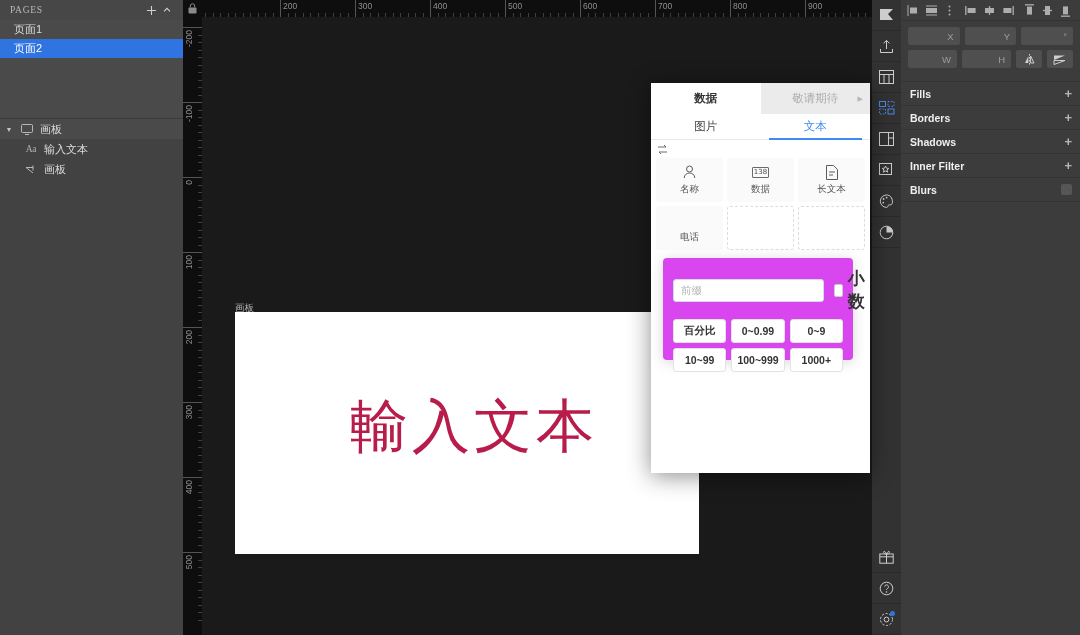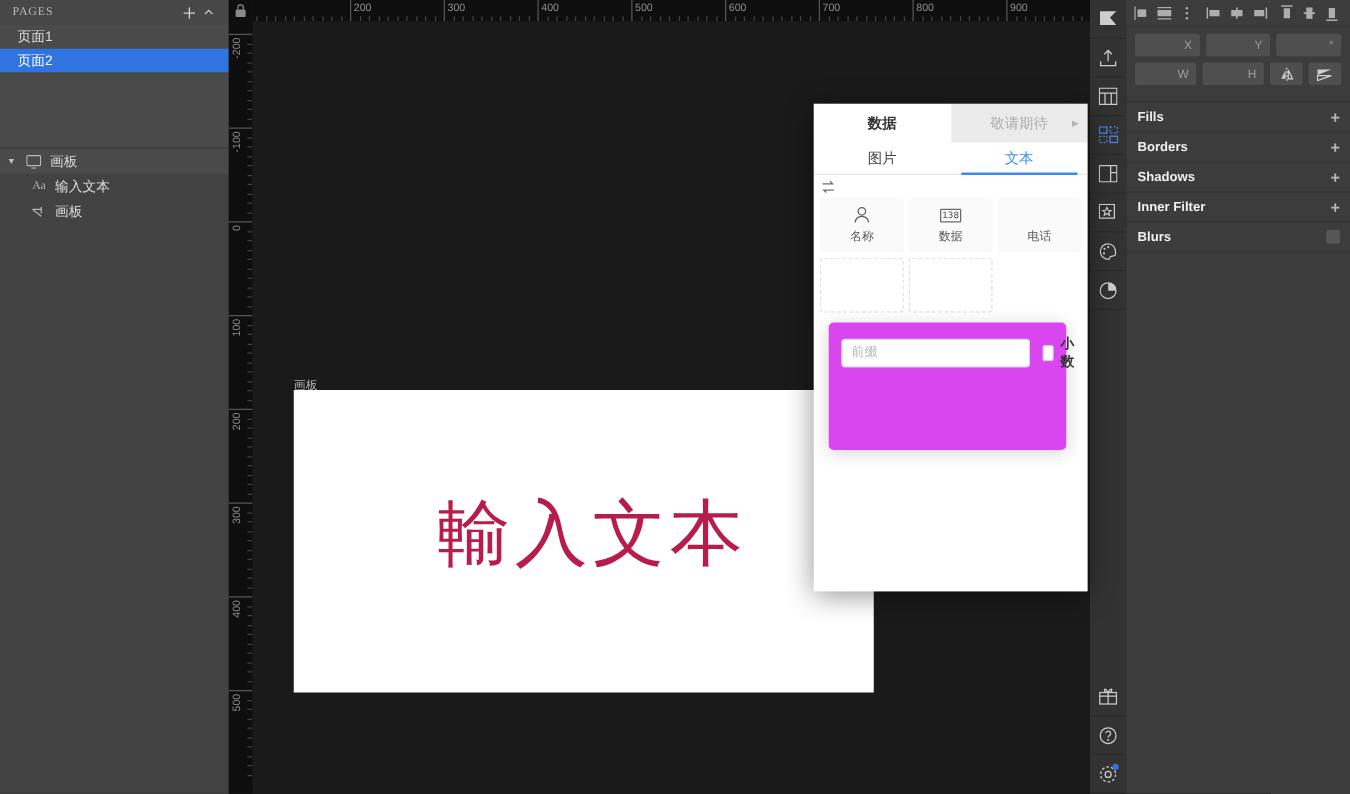--- a/index.html
+++ b/index.html
@@ -153,21 +153,21 @@
   .np-row1 { display:flex; align-items:center; gap:10px; }
   .np-input {
     flex:1; height:23px; border:1px solid #cfdcef; border-radius:3px;
     font-size:10.5px; color:#444; padding:0 7px; outline:none;
     font-family:"Liberation Sans",sans-serif; background:#fff;
   }
   .np-input::placeholder { color:#b6b6b6; }
   .np-check { display:flex; align-items:center; gap:5px; cursor:pointer; }
   .np-box { width:13px; height:13px; border:1px solid #cdcdcd; border-radius:2px;
     background:#fff; }
-  .np-check span { font-size:11px; color:#333; font-weight:bold; }
+  .np-check span { font-size:17px; color:#333; font-weight:bold; }
   .np-grid { display:grid; grid-template-columns:repeat(3,1fr); gap:5px;
     margin-top:6px; }
   .np-btn {
     height:24px; border:1px solid #e3e3e3; border-radius:3px; background:#fff;
     font-size:10.5px; color:#333; display:flex; align-items:center;
     justify-content:center; cursor:pointer; font-weight:bold;
     font-family:"Liberation Sans",sans-serif;
   }
 
   
@@ -524,20 +524,29 @@
               </svg>
           </span>
           <span class="dc-lab">名称</span>
         </div>
         <div class="dcard">
           <span class="dc-ico">
               <span class="num123">138</span>
             </span>
           <span class="dc-lab">数据</span>
         </div>
+        <div class="dcard">
+          <span class="dc-ico">
+            <svg width="12" height="15" viewBox="0 0 12 15">
+                <path d="M0.5 0.5h7l4 4v10h-11z" stroke="currentColor" fill="none"></path>
+                <path d="M3 7h6M3 10h4" stroke="currentColor"></path>
+              </svg>
+          </span>
+          <span class="dc-lab">长文本</span>
+        </div>
 
         <div class="dcard">
           <span class="dc-ico"></span>
           <span class="dc-lab">电话</span>
         </div>
         <div class="dcard dashed">
           <span class="dc-lab"></span>
         </div>
         <div class="dcard dashed">
           <span class="dc-lab"></span>
@@ -545,20 +554,28 @@
       </div>
 
       <div class="num-pop">
         <div class="np-row1">
           <input class="np-input" type="text" placeholder="前缀" style="">
           <label class="np-check">
             <span class="np-box"></span>
             <span>小数</span>
           </label>
         </div>
+        <div class="np-grid">
+          <div class="np-btn">百分比</div>
+          <div class="np-btn">0~0.99</div>
+          <div class="np-btn">0~9</div>
+          <div class="np-btn">10~99</div>
+          <div class="np-btn">100~999</div>
+          <div class="np-btn">1000+</div>
+        </div>
       </div>
     </div>
   </div>
 
   <div class="tool-rail">
     <div class="trail-btn">
       <svg width="16" height="14" viewBox="0 0 16 14">
           <path d="M1 1h13l-5 5 5 6H1z" fill="currentColor"></path>
         </svg>
     </div>

